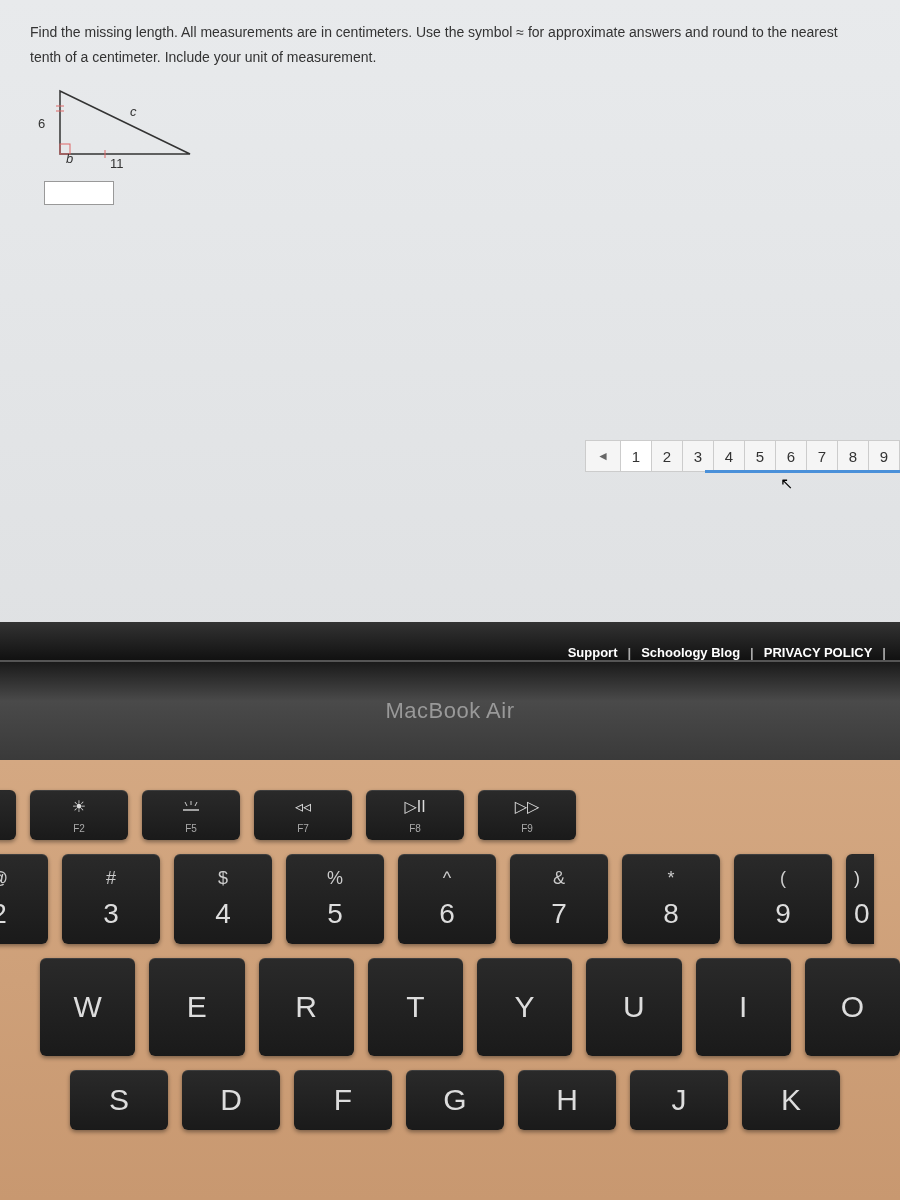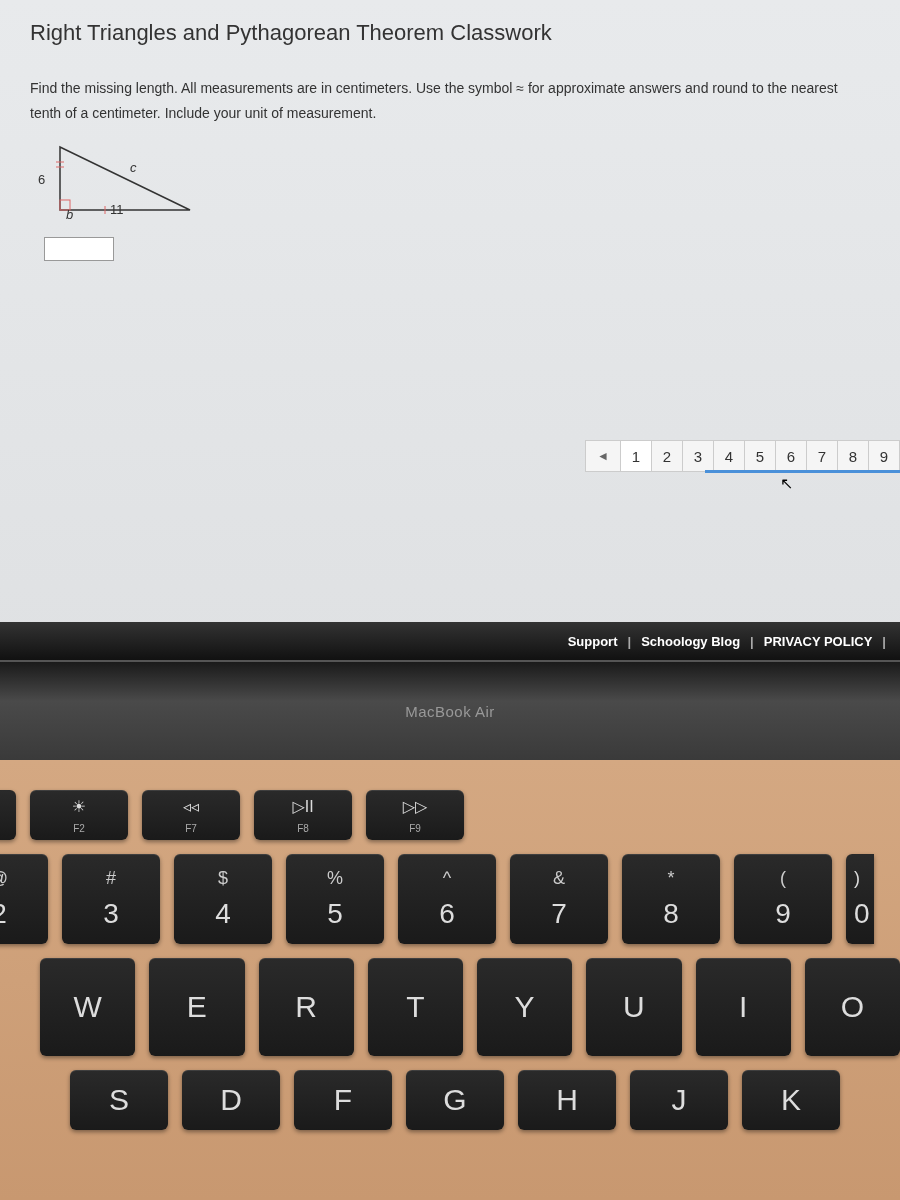--- a/index.html
+++ b/index.html
@@ -67,21 +67,21 @@
     top: 18px;
   }
   
   .label-b {
     left: 36px;
     top: 65px;
   }
   
   .label-11 {
     left: 80px;
-    top: 60px;
+    top: 70px;
     font-style: normal;
   }
   
   .answer-box {
     position: absolute;
     top: 95px;
     left: 14px;
     width: 70px;
     height: 24px;
     background: #fff;
@@ -145,21 +145,21 @@
   
   
   .footer-bar {
     position: absolute;
     bottom: 0;
     right: 0;
     left: 0;
     height: 38px;
     background: linear-gradient(to bottom, #333, #111);
     display: flex;
-    align-items: center;
+    align-items: flex-end;
     justify-content: flex-end;
     padding-right: 8px;
     color: #fff;
     font-size: 13px;
     font-weight: 600;
   }
   
   .footer-link {
     color: #fff;
     margin: 0 4px;
@@ -175,21 +175,21 @@
     background: linear-gradient(to bottom, #1a1a1a, #4a4a4a 40%, #3a3a3a);
     height: 100px;
     display: flex;
     align-items: center;
     justify-content: center;
     border-top: 2px solid #555;
   }
   
   .laptop-name {
     color: #999;
-    font-size: 15px;
+    font-size: 22px;
     font-weight: 300;
     letter-spacing: 0.5px;
   }
   
   
   .deck {
     background: linear-gradient(to bottom, #d4a882, #c89870);
     height: 440px;
     padding: 30px 0 0 0;
     position: relative;
@@ -281,21 +281,20 @@
     justify-content: space-around;
     padding: 10px 0 10px 8px;
     font-size: 18px;
   }
   
 </style>
 </head>
 <body>
 
 <div class="screen">
-  <h1 class="page-title">Right Triangles and Pythagorean Theorem Classwork</h1>
   <p class="instructions">Find the missing length. All measurements are in centimeters. Use the symbol ≈ for approximate answers and round to the nearest tenth of a centimeter. Include your unit of measurement.</p>
 
   <div class="triangle-container">
     <svg class="triangle-svg" width="150" height="85">
       <polygon points="10,5 10,68 140,68" fill="none" stroke="#333" stroke-width="1.5"></polygon>
       <rect x="10" y="58" width="10" height="10" fill="none" stroke="#d66" stroke-width="1"></rect>
 
       <line x1="6" y1="20" x2="14" y2="20" stroke="#d66" stroke-width="1"></line>
       <line x1="6" y1="25" x2="14" y2="25" stroke="#d66" stroke-width="1"></line>
       <line x1="55" y1="64" x2="55" y2="72" stroke="#d66" stroke-width="1"></line>
@@ -340,20 +339,31 @@
 
 <div class="deck">
 
   <div class="key-row row-fn">
     <div class="half-key-left" style="height:50px"></div>
     <div class="key fn-key">
       <span class="fn-icon">☀</span>
       <span class="fn-label">F2</span>
     </div>
     <div class="key fn-key">
+      <span class="fn-icon">
+        <svg width="20" height="12">
+            <line x1="2" y1="10" x2="18" y2="10" stroke="#ccc" stroke-width="1.5"></line>
+            <line x1="6" y1="6" x2="4" y2="2" stroke="#ccc" stroke-width="1"></line>
+            <line x1="10" y1="5" x2="10" y2="1" stroke="#ccc" stroke-width="1"></line>
+            <line x1="14" y1="6" x2="16" y2="2" stroke="#ccc" stroke-width="1"></line>
+          </svg>
+      </span>
+      <span class="fn-label">F5</span>
+    </div>
+    <div class="key fn-key">
       <span class="fn-icon">◃◃</span>
       <span class="fn-label">F7</span>
     </div>
     <div class="key fn-key">
       <span class="fn-icon">▷II</span>
       <span class="fn-label">F8</span>
     </div>
     <div class="key fn-key">
       <span class="fn-icon">▷▷</span>
       <span class="fn-label">F9</span>

